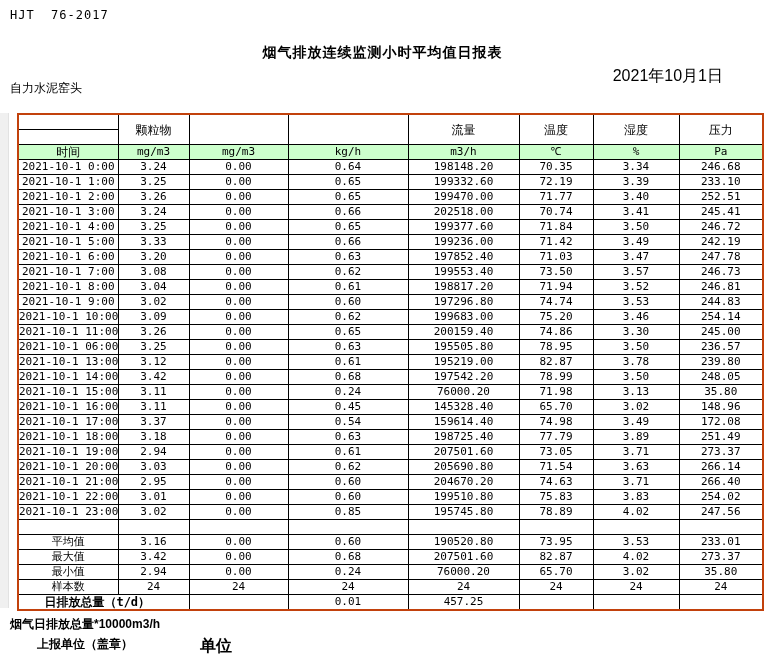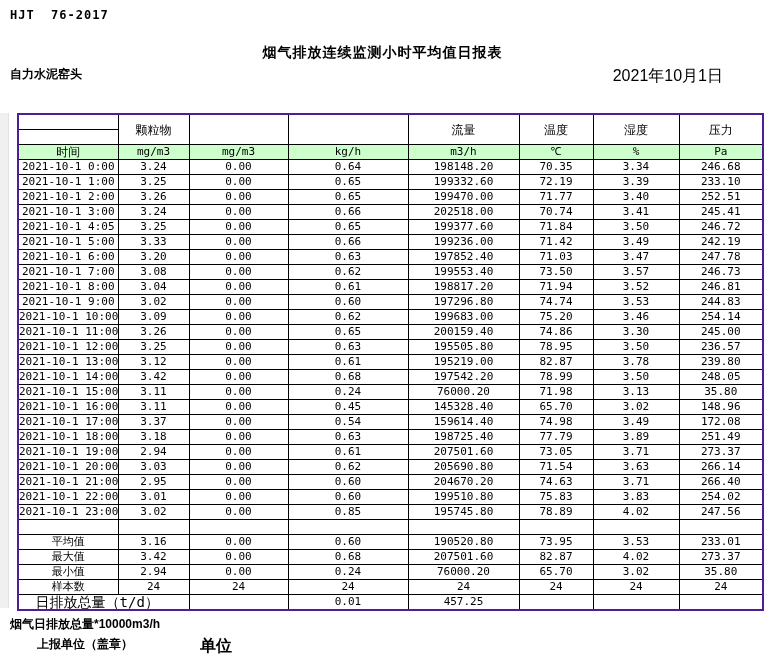--- a/index.html
+++ b/index.html
@@ -2,47 +2,47 @@
 <html style="--green: #ccffcc;"><head>
 <meta charset="utf-8">
 <style>
   html,body{margin:0;padding:0;}
   body{
     width:765px;height:656px;position:relative;background:#ffffff;color:#000;
     font-family:"Liberation Sans","DejaVu Sans",sans-serif;overflow:hidden;
   }
   .doc-code{
     position:absolute;left:10px;top:8px;
-    font-family:"DejaVu Sans Mono",monospace;font-weight:bold;font-size:12px;
+    font-family:"DejaVu Sans Mono",monospace;font-weight:normal;font-size:12px;
     white-space:pre;letter-spacing:1px;
   }
   .report-title{
     position:absolute;left:0;top:44px;width:100%;text-align:center;
     font-size:14px;font-weight:bold;letter-spacing:1px;
   }
-  .station{position:absolute;left:10px;top:66px;font-size:12px;font-weight:bold;}
+  .station{position:absolute;left:10px;top:80px;font-size:12px;font-weight:normal;}
   .report-date{position:absolute;top:66px;right:42px;font-size:16px;}
   .left-strip{position:absolute;left:0;top:113px;width:8px;height:495px;background:#f0f0f0;border-right:1px solid #e2e2e2;}
 
   table.report{
     position:absolute;left:17px;top:113px;
     border-collapse:collapse;table-layout:fixed;width:745px;
-    border:2px solid #4c1d95;
+    border:2px solid #c2410c;
     font-family:"DejaVu Sans Mono","Liberation Mono",monospace;
     font-size:11px;
   }
   table.report td{
     border:1px solid #000;height:14px;line-height:14px;padding:0;
     text-align:center;white-space:nowrap;overflow:hidden;
   }
   td.group-h{font-size:12px;}
   td.green{background:var(--green,#ccffcc);}
   td.time-h{font-size:12px;}
   td.total-label{
-    text-align:left;overflow:visible;text-indent:-13px;font-size:14px;
+    text-align:left;overflow:visible;text-indent:-13px;font-size:12px;font-weight:bold;
   }
   .footer-note{position:absolute;left:10px;top:616px;font-size:12px;font-weight:bold;}
   .footer-line2{position:absolute;left:10px;top:636px;font-size:12px;font-weight:bold;margin-left:27px;}
   .footer-unit{position:absolute;left:200px;top:636px;font-size:16px;font-weight:bold;}
 </style>
 </head>
 <body>
 
 <div class="doc-code">HJT  76-2017</div>
 <div class="report-title">烟气排放连续监测小时平均值日报表</div>
@@ -119,21 +119,21 @@
         <td>2021-10-1 3:00</td>
         <td>3.24</td>
         <td>0.00</td>
         <td>0.66</td>
         <td>202518.00</td>
         <td>70.74</td>
         <td>3.41</td>
         <td>245.41</td>
       </tr>
       <tr>
-        <td>2021-10-1 4:05</td>
+        <td>2021-10-1 4:00</td>
         <td>3.25</td>
         <td>0.00</td>
         <td>0.65</td>
         <td>199377.60</td>
         <td>71.84</td>
         <td>3.50</td>
         <td>246.72</td>
       </tr>
       <tr>
         <td>2021-10-1 5:00</td>
@@ -199,21 +199,21 @@
         <td>2021-10-1 11:00</td>
         <td>3.26</td>
         <td>0.00</td>
         <td>0.65</td>
         <td>200159.40</td>
         <td>74.86</td>
         <td>3.30</td>
         <td>245.00</td>
       </tr>
       <tr>
-        <td>2021-10-1 12:00</td>
+        <td>2021-10-1 06:00</td>
         <td>3.25</td>
         <td>0.00</td>
         <td>0.63</td>
         <td>195505.80</td>
         <td>78.95</td>
         <td>3.50</td>
         <td>236.57</td>
       </tr>
       <tr>
         <td>2021-10-1 13:00</td>

